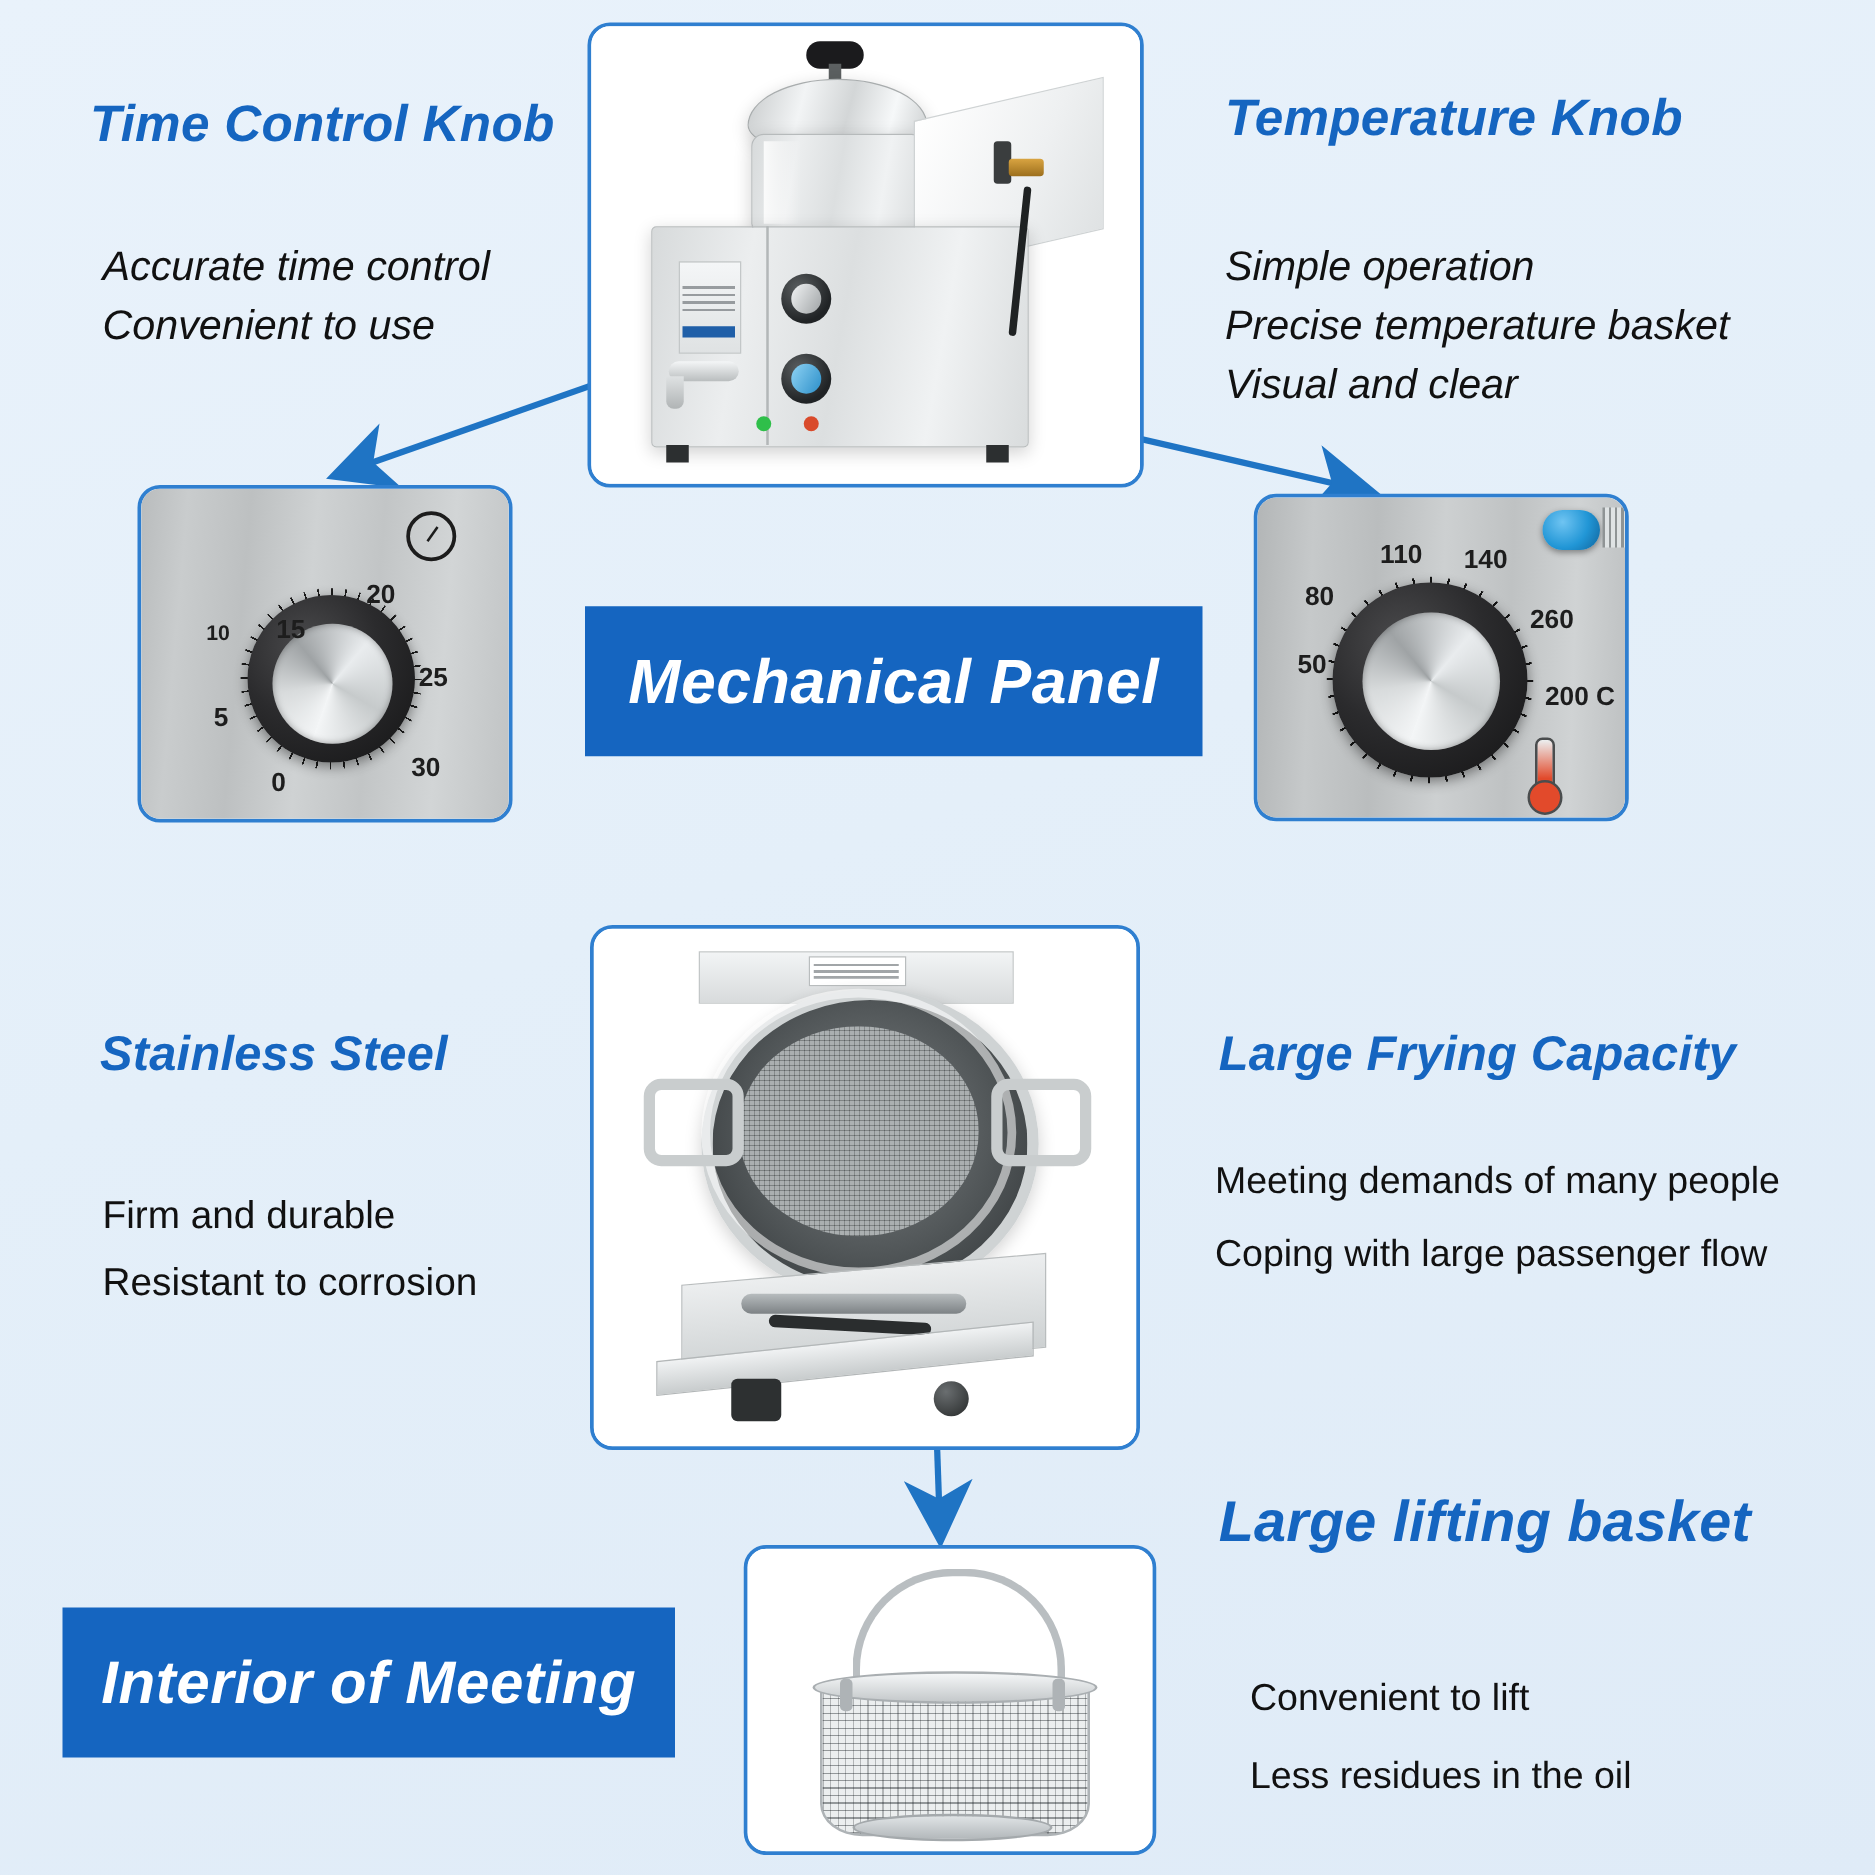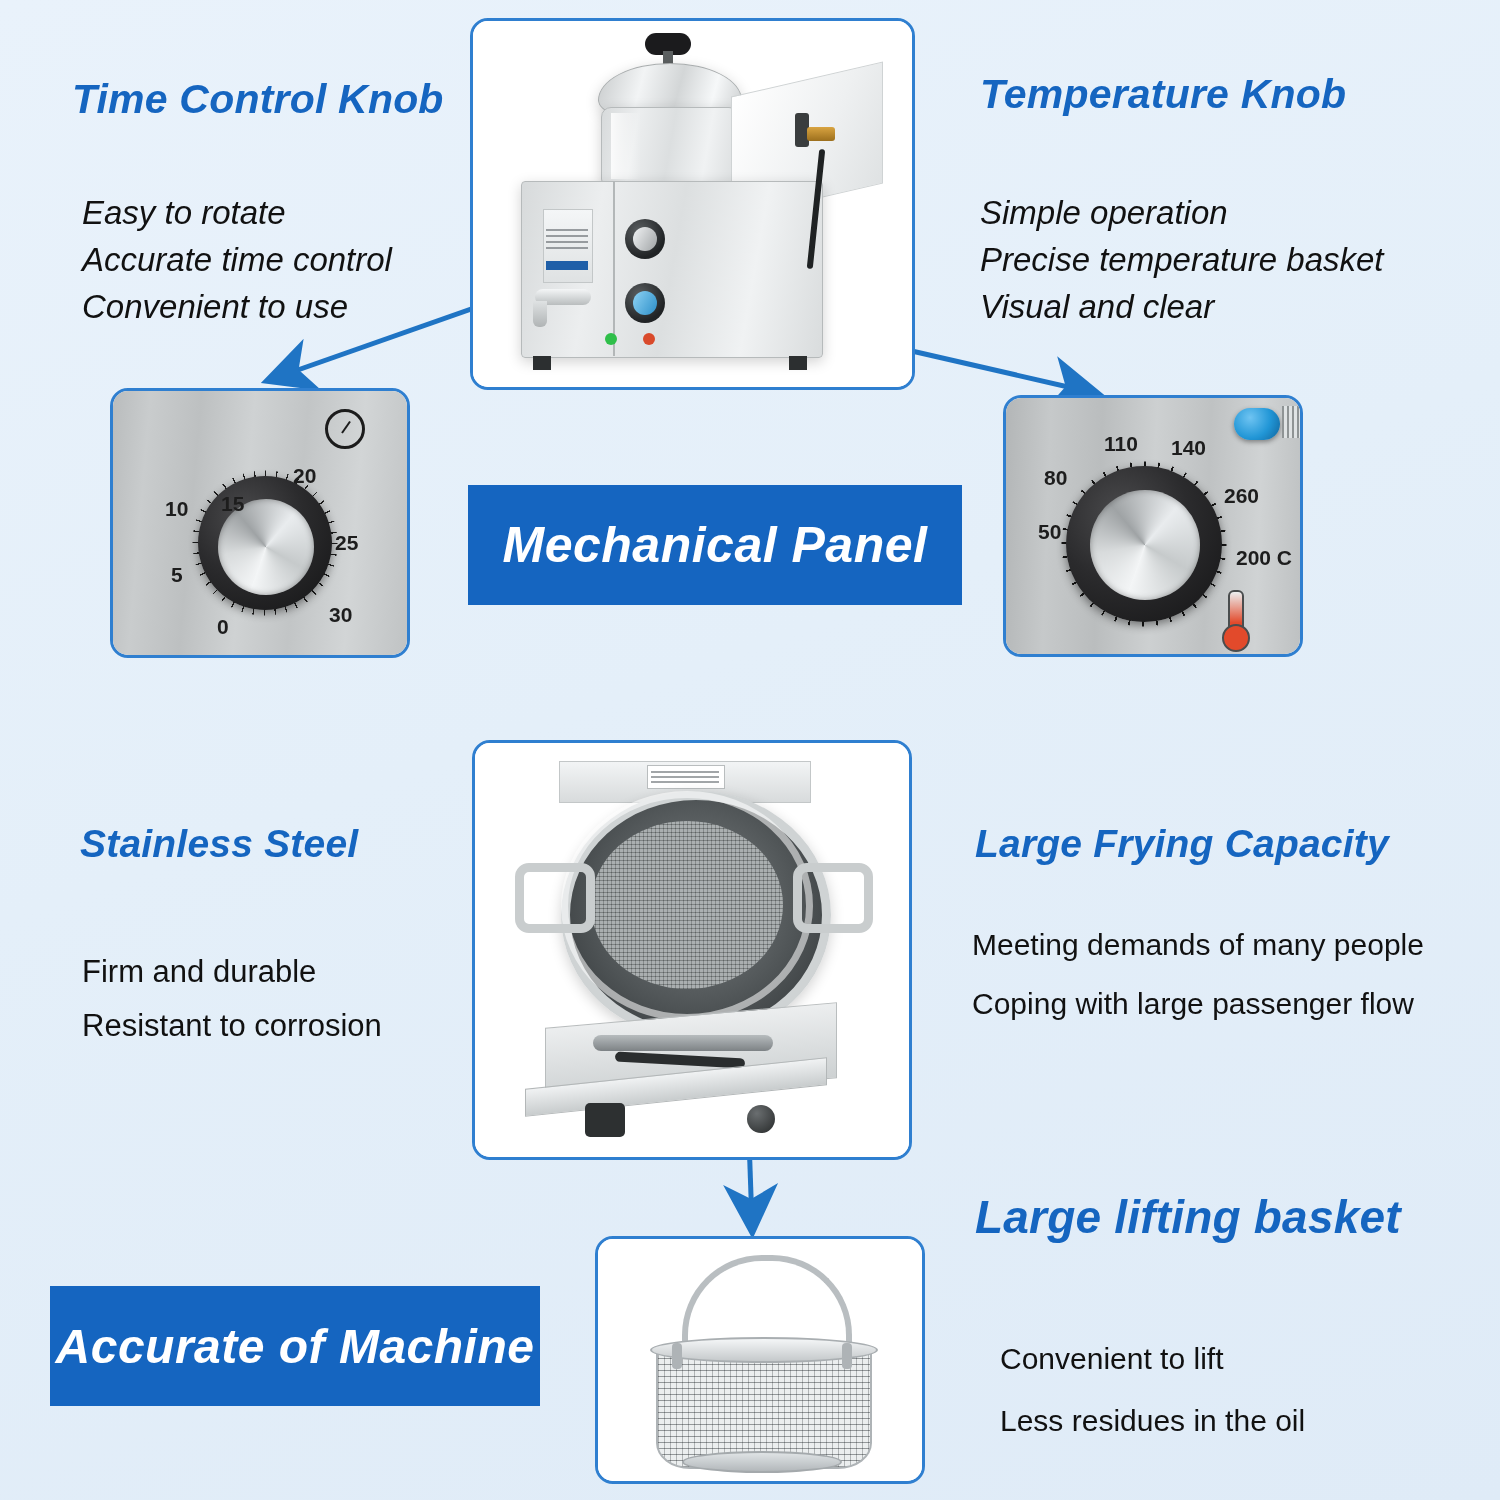--- a/index.html
+++ b/index.html
@@ -152,21 +152,20 @@
       </marker>
     </defs>
     <path d="M645,248 L275,378" stroke="#1f74c4" stroke-width="5" fill="none" marker-end="url(#ah)"></path>
     <path d="M690,300 L1090,392" stroke="#1f74c4" stroke-width="5" fill="none" marker-end="url(#ah)"></path>
     <path d="M742,940 L752,1224" stroke="#1f74c4" stroke-width="5" fill="none" marker-end="url(#ah)"></path>
   </svg>
 
   <div class="abs heading" style="left:72px; top:77px; width:420px; font-size:41px;">Time Control Knob</div>
 
   <div class="abs bullets italic" style="left:82px; top:190px; width:420px; font-size:33px;">
-    <div>Easy to rotate</div>
     <div>Accurate time control</div>
     <div>Convenient to use</div>
   </div>
 
   <div class="abs heading" style="left:980px; top:72px; width:470px; font-size:41px;">Temperature Knob</div>
 
   <div class="abs bullets italic" style="left:980px; top:190px; width:500px; font-size:33px;">
     <div>Simple operation</div>
     <div>Precise temperature basket</div>
     <div>Visual and clear</div>
@@ -221,21 +220,21 @@
     <div class="abs" style="left:62px; top:62px; width:180px; height:180px; border-radius:50%;
                 background: repeating-conic-gradient(from 0deg, #1c1c1c 0deg 1.1deg, rgba(0,0,0,0) 1.1deg 9deg);
                 -webkit-mask: radial-gradient(circle, transparent 56px, #000 57px, #000 72px, transparent 73px);
                 mask: radial-gradient(circle, transparent 56px, #000 57px, #000 72px, transparent 73px);"></div>
 
     <div class="knob-dial" style="left:85px; top:85px; width:134px; height:134px;"></div>
     <div class="knob-cap" style="left:105px; top:108px; width:96px; height:96px;"></div>
 
     <div class="tick-label" style="left:104px; top:224px; font-size:21px;">0</div>
     <div class="tick-label" style="left:58px; top:172px; font-size:21px;">5</div>
-    <div class="tick-label" style="left:52px; top:106px; font-size:21px;">10</div>
+    <div class="tick-label" style="left:52px; top:106px; font-size:17px;">10</div>
     <div class="tick-label" style="left:108px; top:62px; font-size:21px;margin-top:39px;">15</div>
     <div class="tick-label" style="left:180px; top:73px; font-size:21px;">20</div>
     <div class="tick-label" style="left:222px; top:140px; font-size:21px;">25</div>
     <div class="tick-label" style="left:216px; top:212px; font-size:21px;">30</div>
   </div>
 
   <div class="abs photo-frame" id="temp-knob-photo">
     <div class="knob-bg temp"></div>
 
     <div class="blue-button" style="left:228px; top:10px;"></div>
@@ -291,21 +290,21 @@
     <div>Firm and durable</div>
     <div>Resistant to corrosion</div>
   </div>
 
   <div class="abs heading" style="left:975px; top:822px; width:490px; font-size:39px;">Large Frying Capacity</div>
   <div class="abs bullets" style="left:972px; top:916px; width:500px; font-size:30px; line-height:1.95;">
     <div>Meeting demands of many people</div>
     <div>Coping with large passenger flow</div>
   </div>
 
-  <div class="abs banner" style="left:50px; top:1286px; width:490px; height:120px; font-size:48px;">Accurate of Machine</div>
+  <div class="abs banner" style="left:50px; top:1286px; width:490px; height:120px; font-size:48px;">Interior of Meeting</div>
 
   <div class="abs photo-frame" id="basket-photo">
     <div style="position:absolute; left:0; top:0; right:0; bottom:0; background:#ffffff;"></div>
 
     <div class="abs" style="left:84px; top:16px; width:158px; height:110px; border:6px solid #b9bec1; border-bottom:none; border-radius:80px 80px 0 0; background:transparent;"></div>
 
     <div class="basket-body" style="left:58px; top:106px; width:212px; height:120px; border-radius:8px 8px 34px 34px / 6px 6px 26px 26px;"></div>
 
     <div class="abs" style="left:52px; top:98px; width:224px; height:22px; border-radius:50%; background:linear-gradient(180deg,#f4f6f7,#c5c9cb); border:2px solid #a9aeb1;"></div>
 

